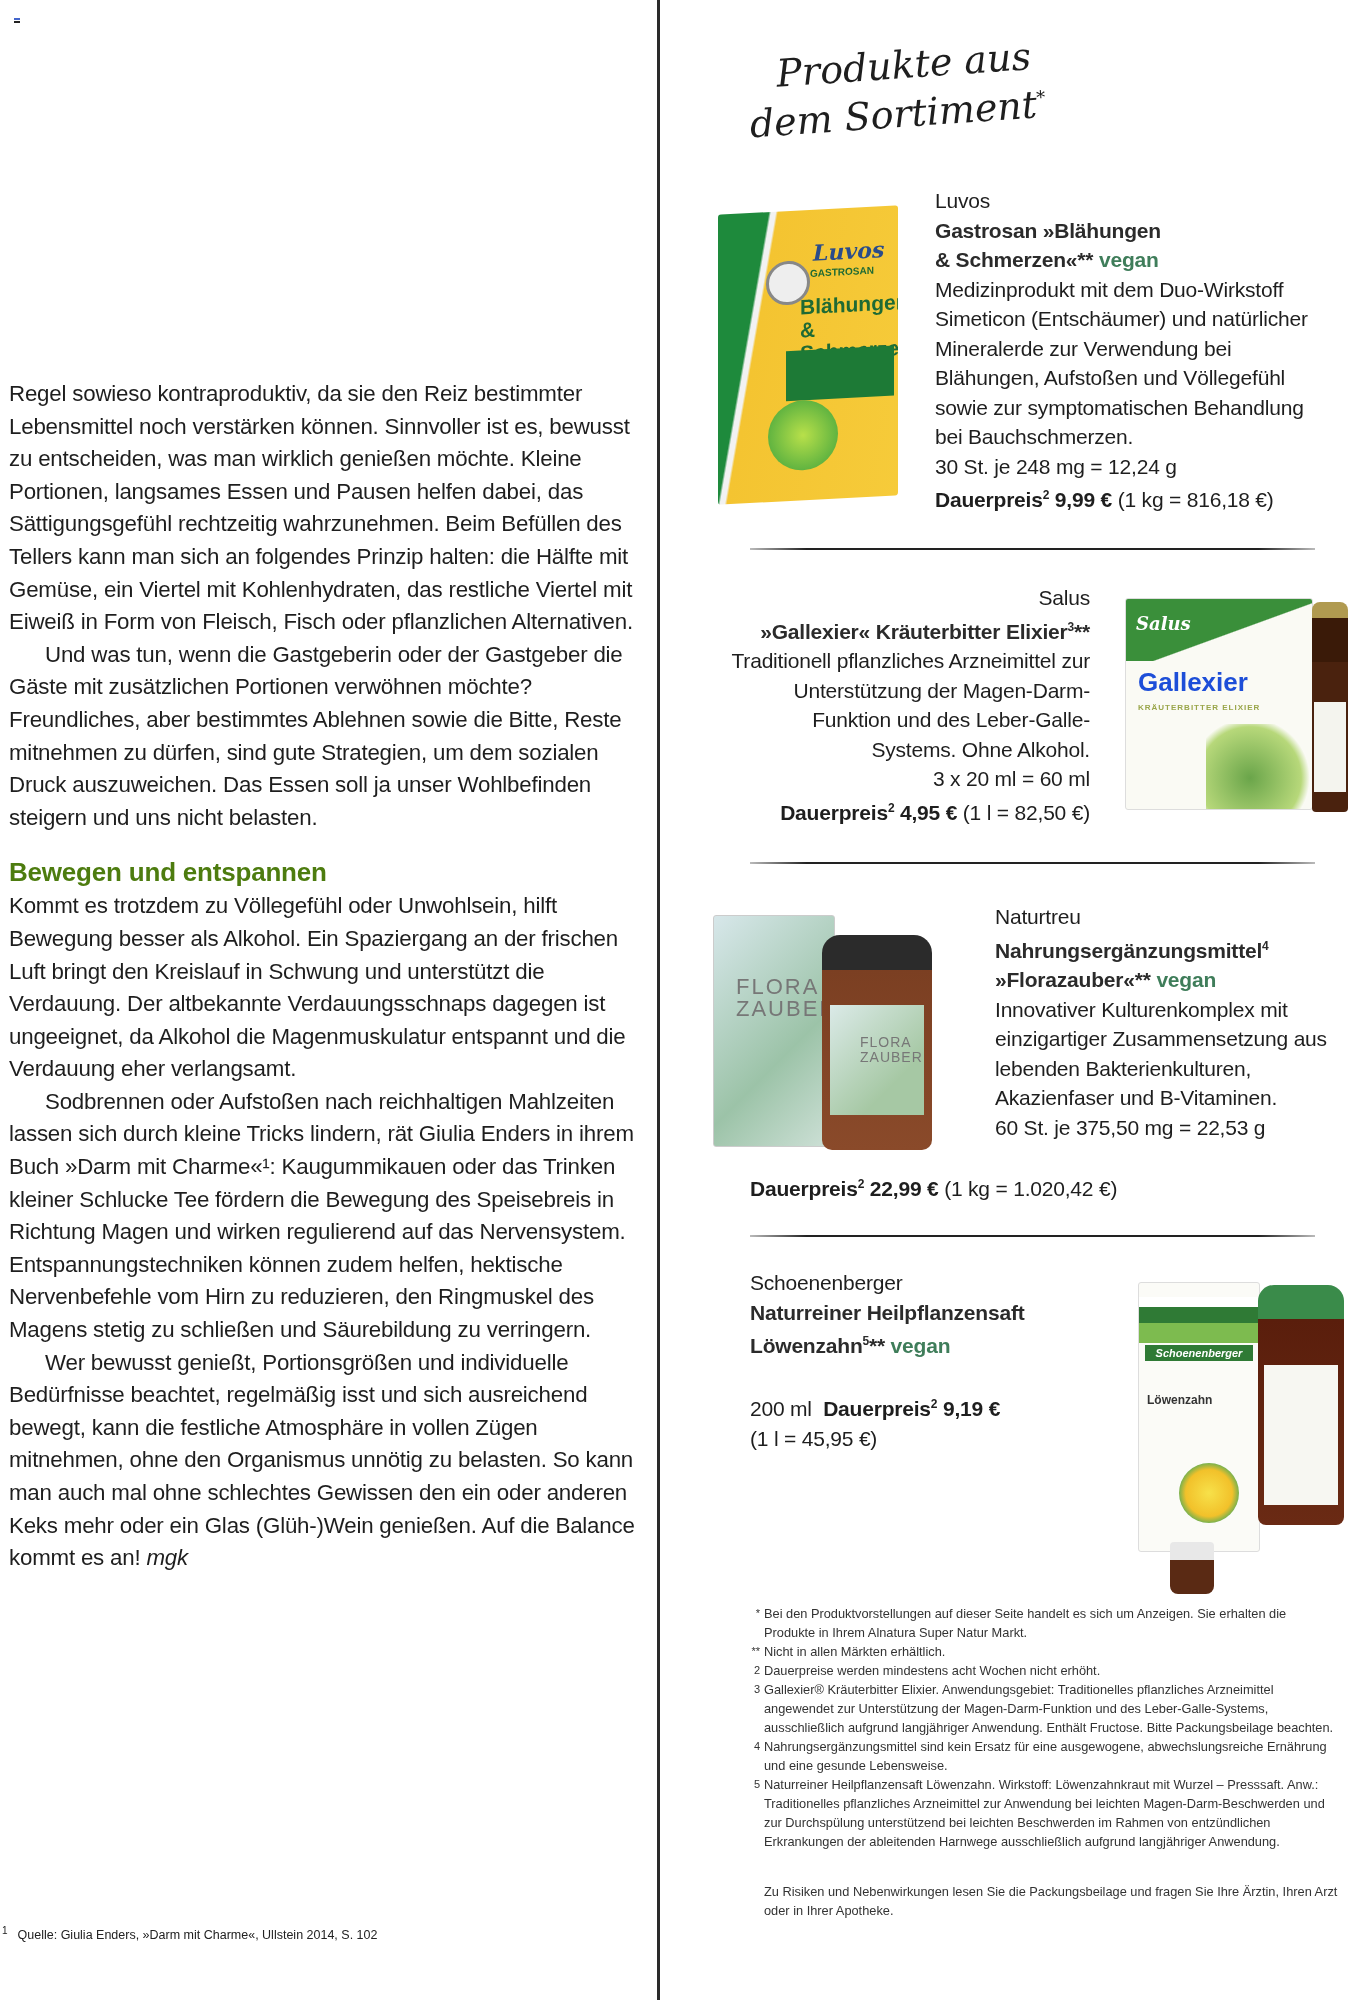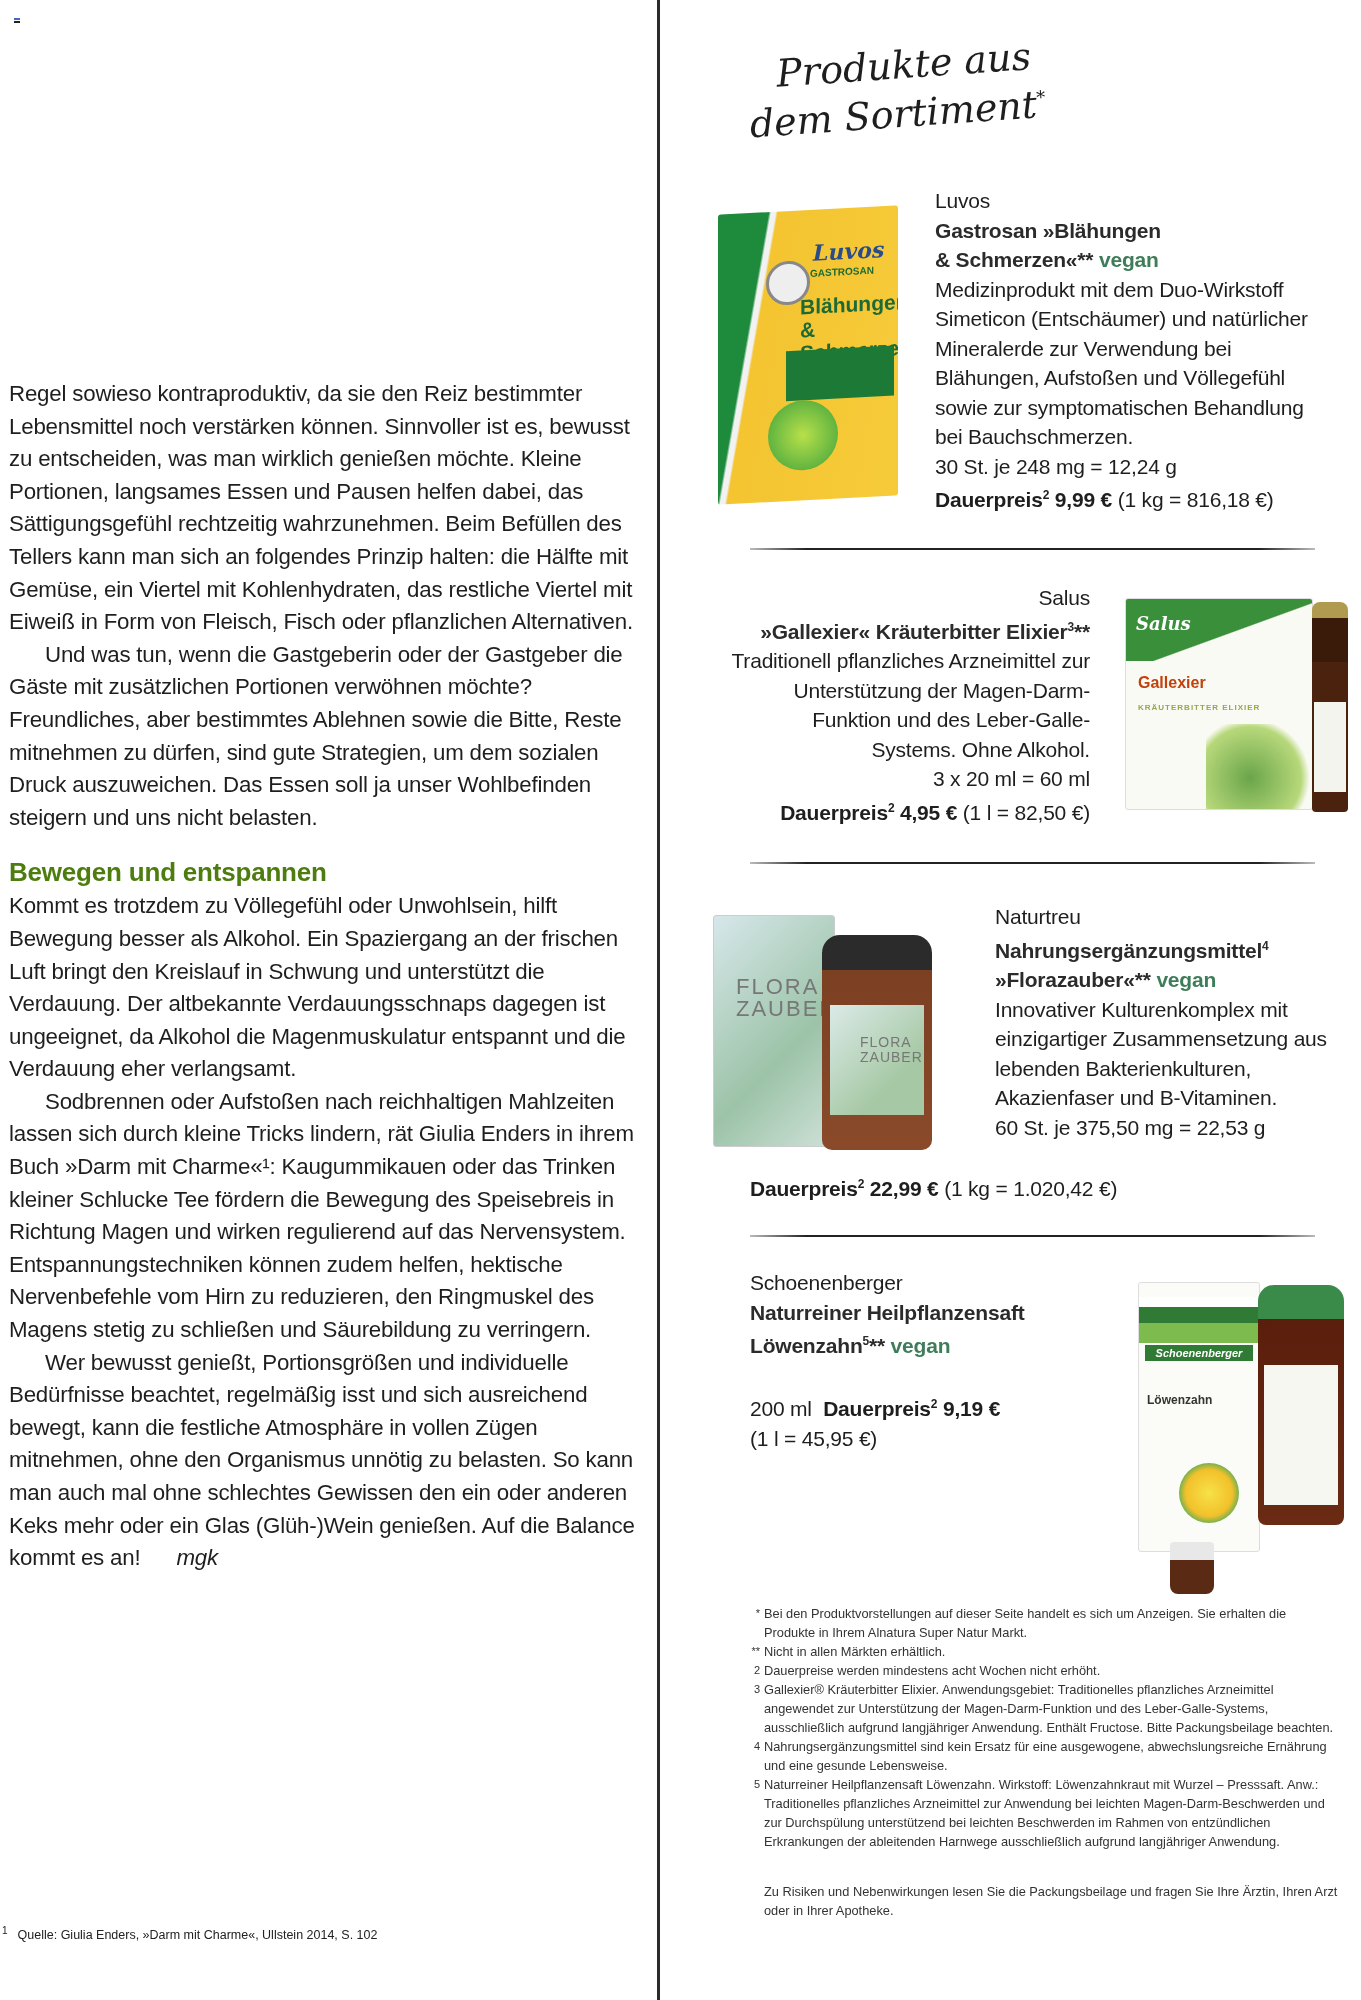--- a/index.html
+++ b/index.html
@@ -10,21 +10,21 @@
   .corner-mark span:first-child { background:#4466cc; }
 
   .col-divider { position:absolute; left:657px; top:0; width:3px; height:2000px; background:#2a2a2a; }
 
   
   .left { position:absolute; left:9px; top:378px; width:630px; }
   .body-text { font-size:22.3px; line-height:32.6px; letter-spacing:-0.2px; }
   .body-text p { margin:0; }
   .body-text p.indent { text-indent:36px; }
   .section-heading { font-size:26px; font-weight:bold; margin:22px 0 2px 0; line-height:32px; letter-spacing:-0.2px; color:#4d7c0f; }
-  .sig { font-style:italic;margin-left:30px; }
+  .sig { font-style:italic; }
   .footnote-left { position:absolute; left:2px; top:1925px; font-size:12.5px; color:#222; }
   .footnote-left sup { font-size:10px; margin-right:10px; }
 
   
   .right-title { position:absolute; left:745px; top:55px; font-family:"DejaVu Serif", serif; font-style:italic;
                  font-size:38px; line-height:42px; color:#1e1e1e; transform:rotate(-4deg); transform-origin:left top; }
   .right-title .l1 { display:block; padding-left:30px; }
   .right-title sup { font-size:18px; }
 
   .product { position:absolute; }
@@ -45,21 +45,21 @@
   .luvos-box .logo { position:absolute; left:95px; top:30px; font-family:"DejaVu Serif",serif; font-style:italic; font-weight:bold; color:#2a4c8a; font-size:22px; }
   .luvos-box .sub { position:absolute; left:92px; top:58px; font-size:10px; font-weight:bold; color:#1f6a34; }
   .luvos-box .t1 { position:absolute; left:82px; top:85px; font-size:21px; font-weight:bold; color:#1f6a34; line-height:23px; }
   .luvos-box .green-box { position:absolute; left:68px; top:140px; width:108px; height:50px; background:#1d7a36; }
   .luvos-box .circle { position:absolute; left:50px; top:190px; width:70px; height:70px; border-radius:50%; background:radial-gradient(circle,#b8e04a,#3ca13c); }
   .luvos-box .badge { position:absolute; left:48px; top:50px; width:38px; height:38px; border-radius:50%; background:#eee; border:3px solid #888; }
 
   .salus-box { left:1125px; top:598px; width:186px; height:210px; background:#fafaf4; border:1px solid #ddd; }
   .salus-box .band { position:absolute; left:0; top:0; width:100%; height:62px; background:linear-gradient(160deg,#3a8f3a 0%,#3a8f3a 55%,#fafaf4 56%); }
   .salus-box .logo { position:absolute; left:10px; top:14px; color:#fff; font-style:italic; font-weight:bold; font-size:18px; font-family:"DejaVu Serif",serif; }
-  .salus-box .t1 { position:absolute; left:12px; top:75px; font-weight:bold; font-size:16px; color:#c2410c; }
+  .salus-box .t1 { position:absolute; left:12px; top:68px; font-weight:bold; font-size:26px; color:#1d4ed8; }
   .salus-box .t2 { position:absolute; left:12px; top:104px; font-size:8px; color:#9aa64a; letter-spacing:1px; font-weight:bold; }
   .salus-box .herbs { position:absolute; left:80px; top:125px; width:110px; height:90px; background:radial-gradient(circle at 40% 60%,#6aa54a,#b7d87a 60%,transparent 70%); }
   .salus-bottle { left:1312px; top:602px; width:36px; height:210px; background:linear-gradient(#b09a50 0 16px,#3a1a08 16px 60px,#4a220e 60px); border-radius:8px 8px 4px 4px; }
   .salus-bottle .lbl { position:absolute; left:2px; top:100px; width:32px; height:90px; background:#f4f4ee; }
 
   .flora-box { left:713px; top:915px; width:120px; height:230px; background:linear-gradient(135deg,#d7e7ea,#9cc3a8 60%,#cfe1d8); border:1px solid #ccc; }
   .flora-box .t { position:absolute; left:22px; top:60px; font-size:22px; color:#777; letter-spacing:2px; line-height:22px; }
   .flora-jar { left:822px; top:935px; width:110px; height:215px; background:linear-gradient(#2b2b2b 0 35px,#7b3f22 35px,#8a4a2a 100%); border-radius:18px 18px 10px 10px; }
   .flora-jar .lbl { position:absolute; left:8px; top:70px; width:94px; height:110px; background:linear-gradient(135deg,#dbeae8,#a6c8a4 70%); }
   .flora-jar .t { position:absolute; left:30px; top:30px; font-size:14px; color:#777; letter-spacing:1px; line-height:15px; }

